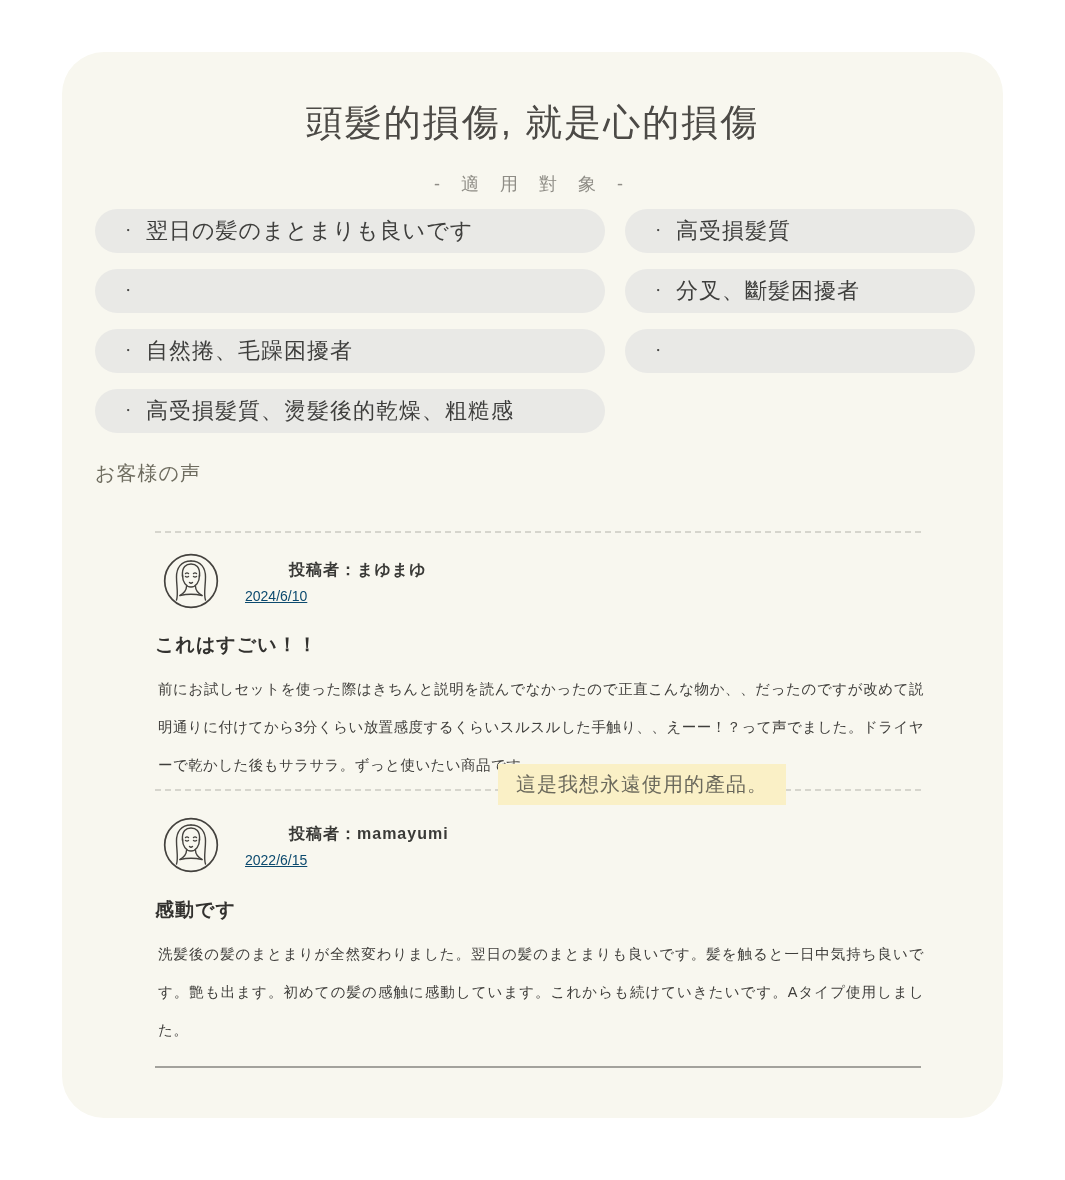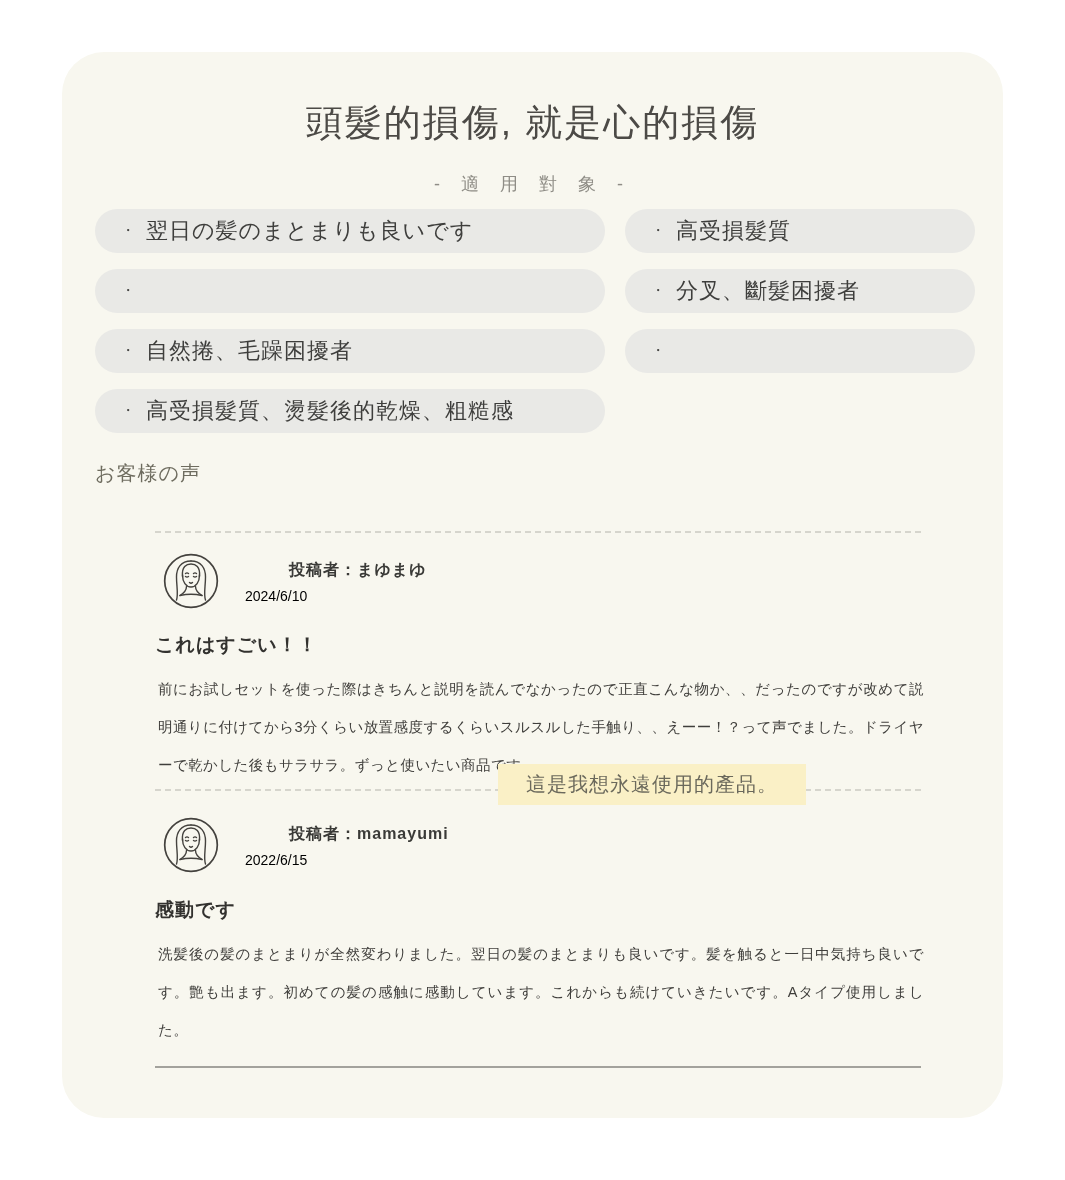--- a/index.html
+++ b/index.html
@@ -63,37 +63,37 @@
   }
   .avatar{
     position:absolute;left:100px;width:58px;height:58px;
   }
   .review-name{
     position:absolute;left:183px;
     font-size:16px;font-weight:bold;color:#3a3a37;letter-spacing:1px;margin-left:44px;
   }
   .review-date{
     position:absolute;left:183px;
-    font-size:14px;color:#000000;
+    font-size:14px;color:#0c4a6e;text-decoration:underline;
   }
   .review-title{
     position:absolute;left:93px;
     font-size:19px;font-weight:bold;color:#33322f;letter-spacing:1px;
   }
   .review-body{
     position:absolute;left:96px;width:766px;
     font-size:14.5px;line-height:38px;color:#3f3e3b;
     letter-spacing:0.4px;
     text-align:justify;
   }
   .highlight{
     position:absolute;
     background:#faf0c6;
     color:#6b695c;
-    padding:7px 28px;
+    padding:7px 18px;
     white-space:nowrap;
     z-index:1;
   }
   .hl-1{left:436px;top:712px;font-size:20px;letter-spacing:1px;}
   .hl-2{left:218px;top:950px;font-size:21px;letter-spacing:1px;}
   .pos-dash1{top:479px}
   .pos-dash2{top:737px}
   .pos-solid{top:1014px}
   .pos-av1{top:500px}
   .pos-av2{top:764px}

